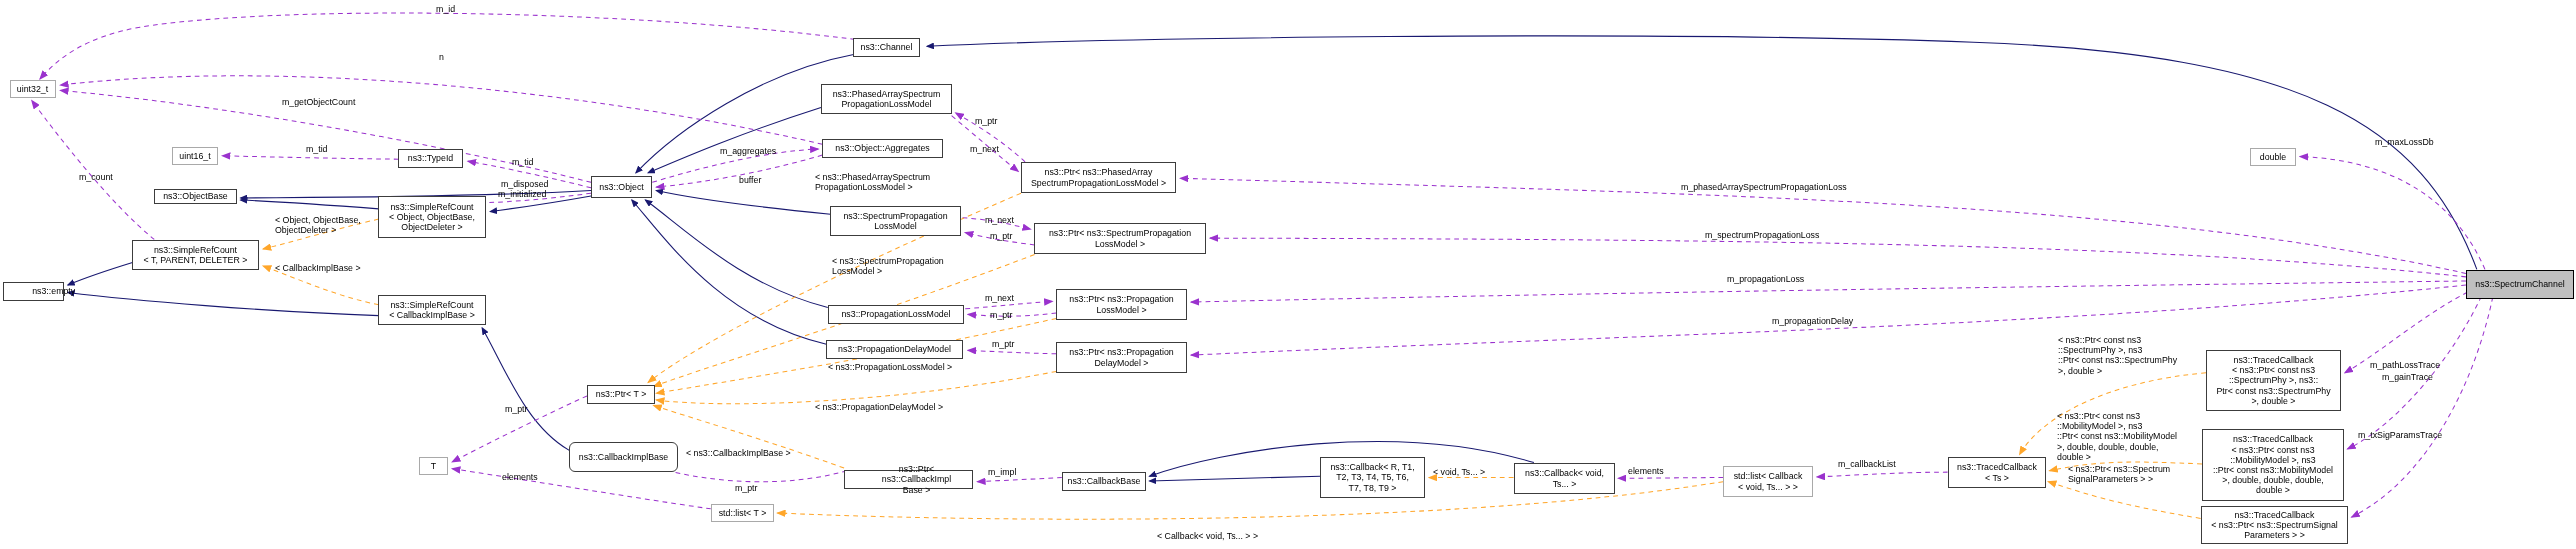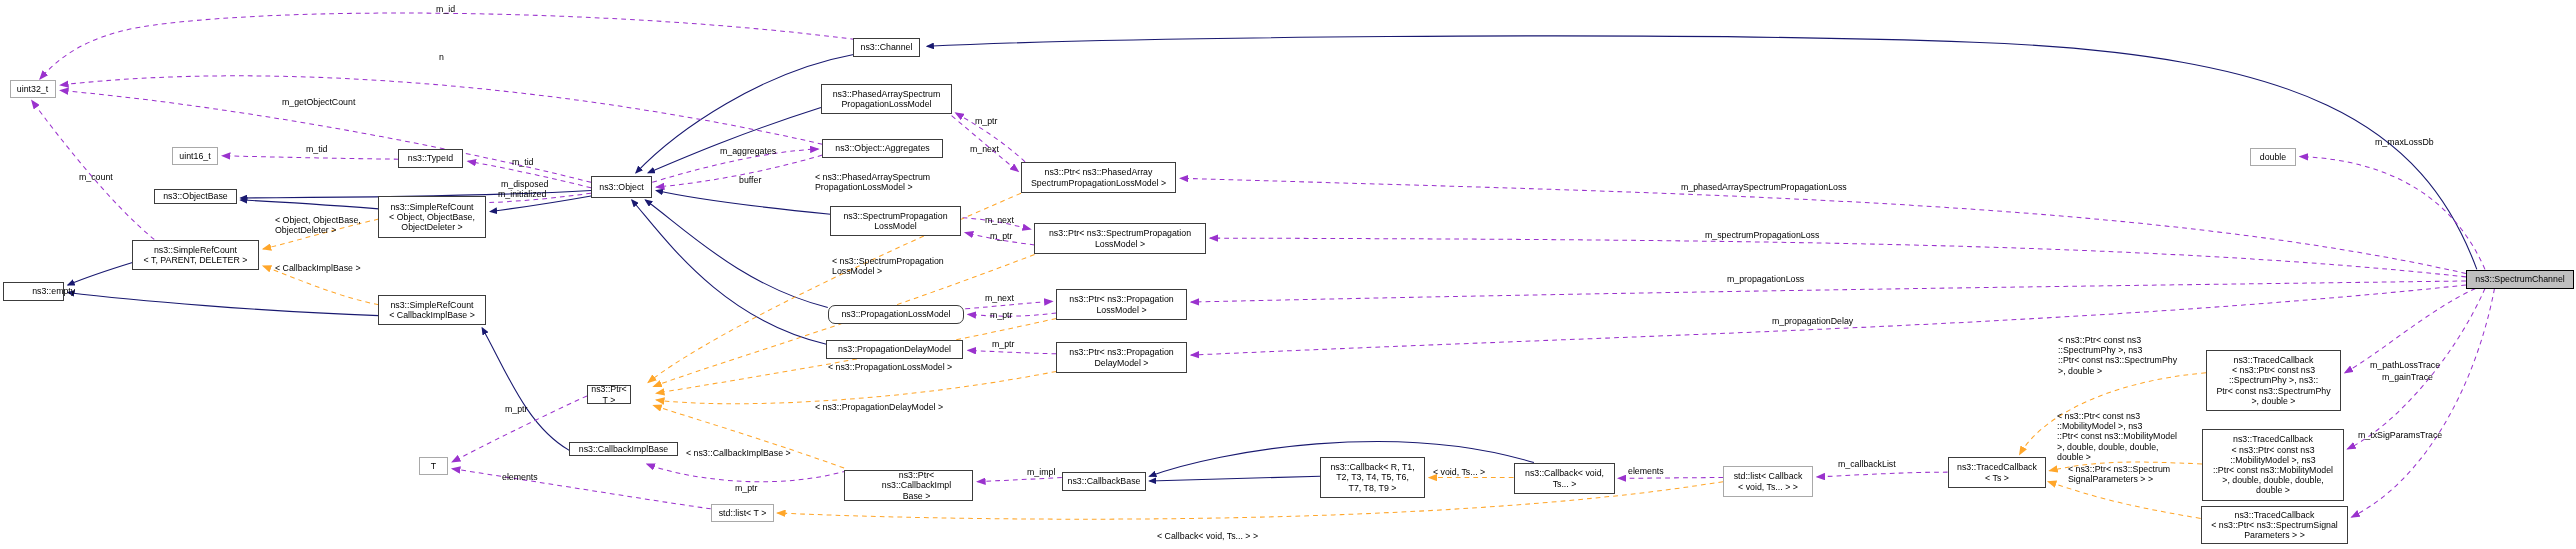--- a/index.html
+++ b/index.html
@@ -115,31 +115,31 @@
       <div class="node class" style="left: 853px; top: 38px; width: 67px; height: 19px;">ns3::Channel</div>
       <div class="node class" style="left: 821px; top: 84px; width: 131px; height: 30px;">ns3::PhasedArraySpectrum
 PropagationLossModel</div>
       <div class="node class" style="left: 822px; top: 139px; width: 121px; height: 19px;">ns3::Object::Aggregates</div>
       <div class="node class" style="left: 1021px; top: 162px; width: 155px; height: 31px;">ns3::Ptr&lt; ns3::PhasedArray
 SpectrumPropagationLossModel &gt;</div>
       <div class="node class" style="left: 830px; top: 206px; width: 131px; height: 30px;">ns3::SpectrumPropagation
 LossModel</div>
       <div class="node class" style="left: 1034px; top: 223px; width: 172px; height: 31px;">ns3::Ptr&lt; ns3::SpectrumPropagation
 LossModel &gt;</div>
-      <div class="node class" style="left: 828px; top: 305px; width: 136px; height: 19px; border-radius: 7px;">ns3::PropagationLossModel</div>
+      <div class="node class" style="left: 828px; top: 305px; width: 136px; height: 19px;">ns3::PropagationLossModel</div>
       <div class="node class" style="left: 1056px; top: 289px; width: 131px; height: 31px;">ns3::Ptr&lt; ns3::Propagation
 LossModel &gt;</div>
       <div class="node class" style="left: 826px; top: 340px; width: 137px; height: 19px;">ns3::PropagationDelayModel</div>
       <div class="node class" style="left: 1056px; top: 342px; width: 131px; height: 31px;">ns3::Ptr&lt; ns3::Propagation
 DelayModel &gt;</div>
-      <div class="node class" style="left: 587px; top: 385px; width: 44px; height: 19px;">ns3::Ptr&lt; T &gt;</div>
-      <div class="node class" style="left: 569px; top: 442px; width: 109px; height: 14px;">ns3::CallbackImplBase</div>
+      <div class="node class" style="left: 587px; top: 385px; width: 68px; height: 19px;">ns3::Ptr&lt; T &gt;</div>
+      <div class="node class" style="left: 569px; top: 442px; width: 109px; height: 30px; border-radius: 6px;">ns3::CallbackImplBase</div>
       <div class="node external" style="left: 419px; top: 457px; width: 29px; height: 17.7px;">T</div>
       <div class="node external" style="left: 711px; top: 504px; width: 63px; height: 17.7px;">std::list&lt; T &gt;</div>
-      <div class="node class" style="left: 844px; top: 470px; width: 129px; height: 31px; padding-left: 18px;">ns3::Ptr&lt; ns3::CallbackImpl
+      <div class="node class" style="left: 844px; top: 470px; width: 129px; height: 19px; padding-left: 18px;">ns3::Ptr&lt; ns3::CallbackImpl
 Base &gt;</div>
       <div class="node class" style="left: 1062px; top: 472px; width: 84px; height: 19px;">ns3::CallbackBase</div>
       <div class="node class" style="left: 1320px; top: 457px; width: 105px; height: 41px;">ns3::Callback&lt; R, T1,
 T2, T3, T4, T5, T6,
 T7, T8, T9 &gt;</div>
       <div class="node class" style="left: 1514px; top: 463px; width: 101px; height: 31px;">ns3::Callback&lt; void,
 Ts... &gt;</div>
       <div class="node external" style="left: 1723px; top: 466px; width: 90px; height: 31px;">std::list&lt; Callback
 &lt; void, Ts... &gt; &gt;</div>
       <div class="node class" style="left: 1948px; top: 457px; width: 98px; height: 31px;">ns3::TracedCallback
@@ -152,21 +152,21 @@
       <div class="node class" style="left: 2202px; top: 429px; width: 142px; height: 72px;">ns3::TracedCallback
 &lt; ns3::Ptr&lt; const ns3
 ::MobilityModel &gt;, ns3
 ::Ptr&lt; const ns3::MobilityModel
 &gt;, double, double, double,
 double &gt;</div>
       <div class="node class" style="left: 2201px; top: 506px; width: 147px; height: 38px;">ns3::TracedCallback
 &lt; ns3::Ptr&lt; ns3::SpectrumSignal
 Parameters &gt; &gt;</div>
       <div class="node external" style="left: 2250px; top: 148px; width: 46px; height: 17.7px;">double</div>
-      <div class="node focus" style="left: 2466px; top: 270px; width: 108px; height: 19px;">ns3::SpectrumChannel</div>
+      <div class="node focus" style="left: 2466px; top: 270px; width: 108px; height: 29px;">ns3::SpectrumChannel</div>
     </div>
   <div id="labels-layer">
       <div class="edge-label" style="left: 436px; top: 4.1px; width: 41px;">m_id</div>
       <div class="edge-label" style="left: 439px; top: 52px; width: 13.6px;">n</div>
       <div class="edge-label" style="left: 282px; top: 97px; width: 88px;">m_getObjectCount</div>
       <div class="edge-label" style="left: 306px; top: 144px; width: 34px;">m_tid</div>
       <div class="edge-label" style="left: 79px; top: 172px; width: 48px;">m_count</div>
       <div class="edge-label" style="left: 512px; top: 157px; width: 34px;">m_tid</div>
       <div class="edge-label" style="left: 501px; top: 179px; width: 61px;">m_disposed</div>
       <div class="edge-label" style="left: 498px; top: 189px; width: 64px;">m_initialized</div>
@@ -176,21 +176,21 @@
       <div class="edge-label" style="left: 970px; top: 144px; width: 38px;">m_next</div>
       <div class="edge-label" style="left: 985px; top: 215px; width: 38px;">m_next</div>
       <div class="edge-label" style="left: 990px; top: 231px; width: 33px;">m_ptr</div>
       <div class="edge-label" style="left: 985px; top: 293px; width: 38px;">m_next</div>
       <div class="edge-label" style="left: 990px; top: 310px; width: 33px;">m_ptr</div>
       <div class="edge-label" style="left: 992px; top: 339px; width: 33px;">m_ptr</div>
       <div class="edge-label" style="left: 505px; top: 404px; width: 33px;">m_ptr</div>
       <div class="edge-label" style="left: 502px; top: 472px; width: 49px;">elements</div>
       <div class="edge-label" style="left: 686px; top: 448px; width: 133px;">&lt; ns3::CallbackImplBase &gt;</div>
       <div class="edge-label" style="left: 735px; top: 483px; width: 33px;">m_ptr</div>
-      <div class="edge-label" style="left: 988px; top: 467px; width: 38px; margin-left: 39px;">m_impl</div>
+      <div class="edge-label" style="left: 988px; top: 467px; width: 38px;">m_impl</div>
       <div class="edge-label" style="left: 1433px; top: 467px; width: 72px;">&lt; void, Ts... &gt;</div>
       <div class="edge-label" style="left: 1628px; top: 466px; width: 49px;">elements</div>
       <div class="edge-label" style="left: 1838px; top: 459px; width: 75px;">m_callbackList</div>
       <div class="edge-label" style="left: 1157px; top: 531px; width: 136px;">&lt; Callback&lt; void, Ts... &gt; &gt;</div>
       <div class="edge-label" style="left: 1681px; top: 182px; width: 204px;">m_phasedArraySpectrumPropagationLoss</div>
       <div class="edge-label" style="left: 1705px; top: 230px; width: 143px;">m_spectrumPropagationLoss</div>
       <div class="edge-label" style="left: 1727px; top: 274px; width: 98px;">m_propagationLoss</div>
       <div class="edge-label" style="left: 1772px; top: 316px; width: 102px;">m_propagationDelay</div>
       <div class="edge-label" style="left: 2375px; top: 137px; width: 71px;">m_maxLossDb</div>
       <div class="edge-label" style="left: 2370px; top: 328px; width: 87px; margin-top: 32px;">m_pathLossTrace</div>

